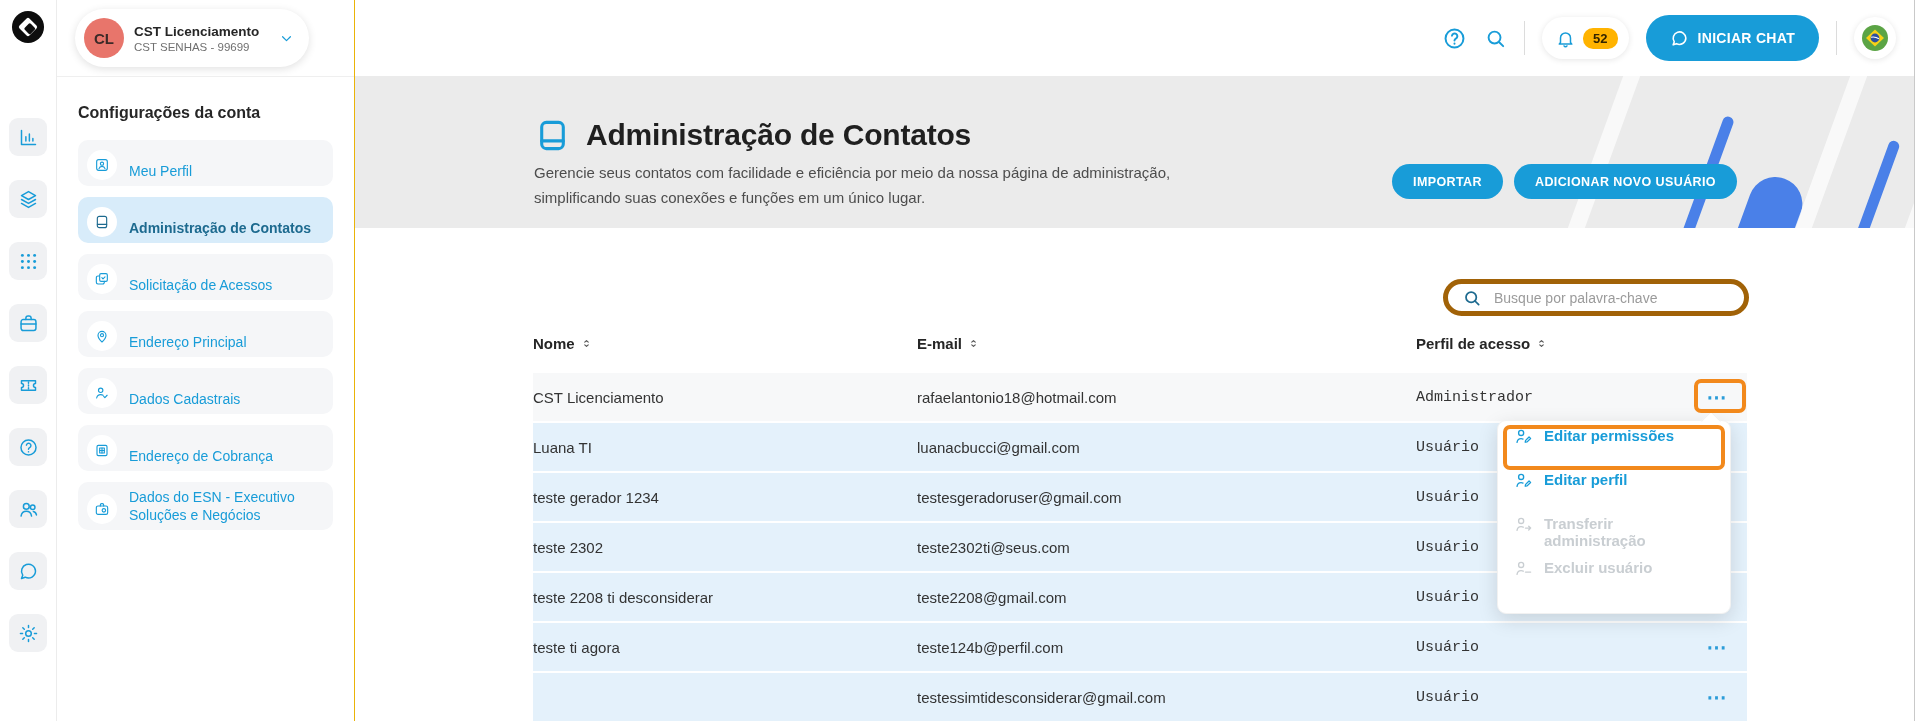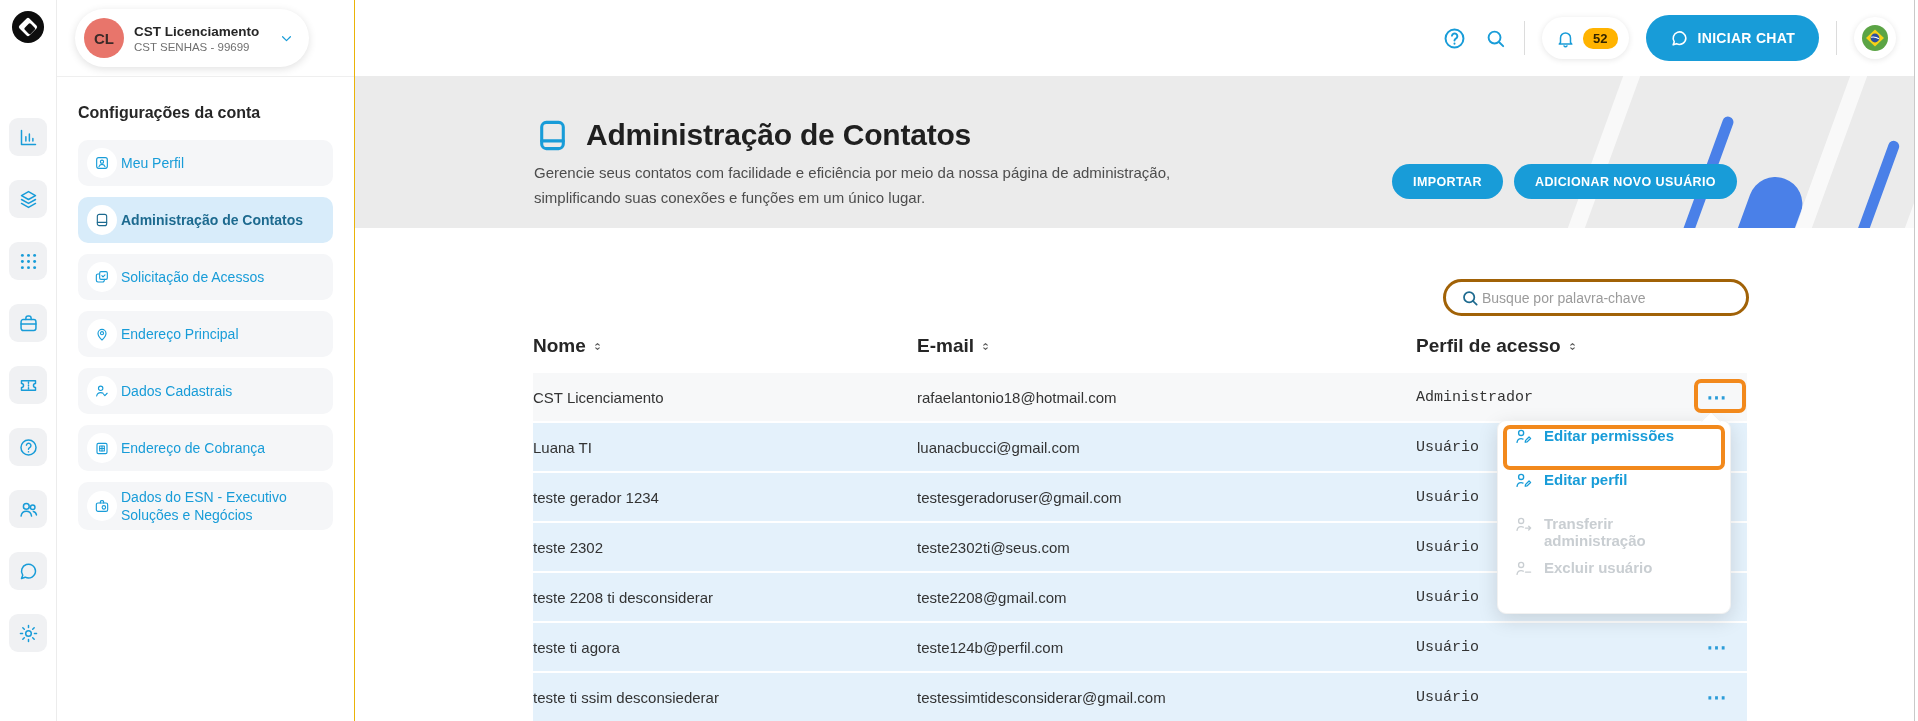--- a/index.html
+++ b/index.html
@@ -20,21 +20,21 @@
   .acct{position:absolute;left:19px;top:9px;height:58px;width:234px;background:#fff;border-radius:29px;
         box-shadow:0 2px 8px rgba(0,0,0,.12);display:flex;align-items:center;gap:10px;
         padding:0 14px 0 9px;box-sizing:border-box;cursor:pointer;}
   .acct-avatar{width:40px;height:40px;border-radius:50%;background:#e8756b;color:#3c2a28;
                font-weight:700;font-size:15px;display:flex;align-items:center;justify-content:center;}
   .acct-name{font-size:13.5px;font-weight:700;color:#262626;white-space:nowrap;}
   .acct-sub{font-size:11.5px;color:#707070;margin-top:2px;white-space:nowrap;}
   .acct-chevron{color:#189cd8;margin-left:auto;}
   .sb-heading{position:absolute;left:22px;top:104px;font-size:16px;font-weight:700;color:#262626;}
   .sb-items{position:absolute;left:22px;top:140px;width:255px;display:flex;flex-direction:column;gap:11px;}
-  .sb-item{min-height:46px;border-radius:10px;background:#f5f6f8;display:flex;align-items:center;gap:4px;
+  .sb-item{min-height:46px;border-radius:10px;background:#f5f6f8;display:flex;align-items:flex-end;gap:12px;
            padding:6px 10px 6px 9px;box-sizing:border-box;cursor:pointer;}
   .sb-item.selected{background:#d8ecfa;}
   .sb-ic{width:30px;height:30px;border-radius:50%;background:#fff;color:#189cd8;
          display:flex;align-items:center;justify-content:center;flex:none;}
   .sb-item.selected .sb-ic{color:#1d6a8f;}
   .sb-label{font-size:14px;color:#189cd8;line-height:1.3;}
   .sb-item.selected .sb-label{color:#1d6a8f;font-weight:700;}
 
   
   .topbar-right{position:absolute;top:0;right:22px;height:76px;display:flex;align-items:center;gap:17px;z-index:7;}
@@ -58,30 +58,30 @@
   .deco.b{background:#4a80e8;}
   .hero-title{position:absolute;left:179px;top:22px;display:flex;align-items:center;gap:15px;color:#189cd8;}
   .hero-h1{font-size:30px;font-weight:700;color:#1f1f1f;letter-spacing:-.2px;}
   .hero-desc{position:absolute;left:179px;top:84px;font-size:15px;color:#4d4d4d;line-height:25px;}
   .hero-btns{position:absolute;right:181px;top:88px;display:flex;gap:11px;}
   .btn{height:35px;border-radius:18px;background:#189cd8;color:#fff;font-weight:700;font-size:12.5px;
        letter-spacing:.4px;padding:0 21px;border:none;display:flex;align-items:center;cursor:pointer;
        font-family:inherit;white-space:nowrap;}
 
   
-  .searchbox{position:absolute;left:1088px;top:279px;width:306px;height:37px;border:3px solid #a16207;
-             border-radius:19px;background:#fff;display:flex;align-items:center;
+  .searchbox{position:absolute;left:1088px;top:279px;width:306px;height:37px;border:5px solid #a16207;
+             border-radius:19px;background:#fff;display:flex;align-items:center;gap:10px;
              padding:0 12px 0 14px;box-sizing:border-box;}
   .searchbox .mag{color:#1d6a8f;flex:none;}
   .searchbox input{border:none;outline:none;font-size:14px;color:#444;flex:1;font-family:inherit;background:transparent;}
   .searchbox input::placeholder{color:#9b9b9b;}
 
   
   .thead{position:absolute;left:178px;top:335px;width:1214px;height:28px;}
-  .th{position:absolute;top:0;display:flex;align-items:center;gap:6px;font-size:19px;font-weight:700;color:#262626;cursor:pointer;}
+  .th{position:absolute;top:0;display:flex;align-items:center;gap:6px;font-size:15px;font-weight:700;color:#262626;cursor:pointer;}
   .th .sort{color:#555;}
   .th.c0{left:0;} .th.c1{left:384px;} .th.c2{left:883px;}
   .tbody{position:absolute;left:178px;top:373px;width:1214px;display:flex;flex-direction:column;gap:2px;}
   .trow{height:48px;background:#e4f1fb;position:relative;flex:none;}
   .trow.gray{background:#f7f8f9;}
   .td{position:absolute;top:0;height:48px;display:flex;align-items:center;font-size:15px;color:#333;white-space:nowrap;}
   .td.name{left:0;} .td.email{left:384px;} .td.profile{left:883px;font-family:Liberation Mono, monospace;}
   .row-actions{position:absolute;left:1160px;width:48px;top:0;height:48px;display:flex;align-items:center;
                justify-content:center;color:#2b9cd8;font-size:20px;font-weight:700;cursor:pointer;letter-spacing:1px;}
 
@@ -469,21 +469,20 @@
     <div class="td profile">Usuário</div>
     <div class="row-actions">⋯</div>
   </div>
       <div class="trow">
     <div class="td name">teste ti agora</div>
     <div class="td email">teste124b@perfil.com</div>
     <div class="td profile">Usuário</div>
     <div class="row-actions">⋯</div>
   </div>
       <div class="trow">
-    <div class="td name">teste ti ssim desconsiederar</div>
     <div class="td email">testessimtidesconsiderar@gmail.com</div>
     <div class="td profile">Usuário</div>
     <div class="row-actions">⋯</div>
   </div>
     </div>
 
   <div class="dots-annot"></div>
 
   <div class="menu">
     <div class="menu-caret"></div>

